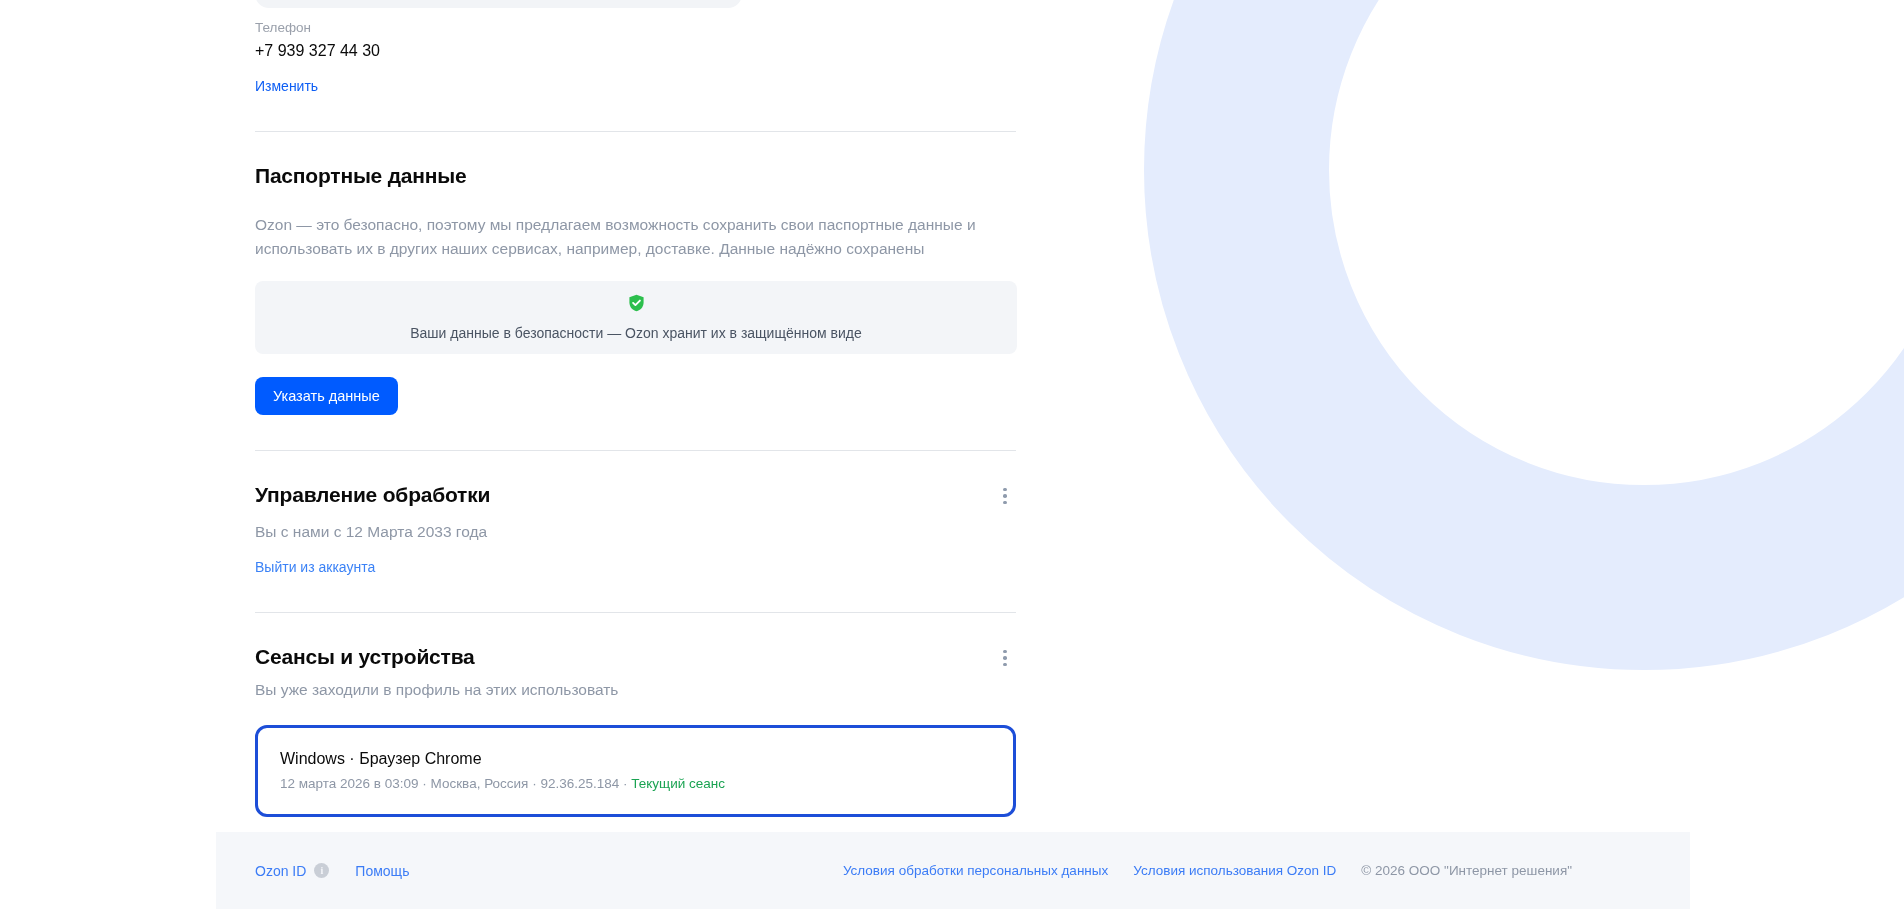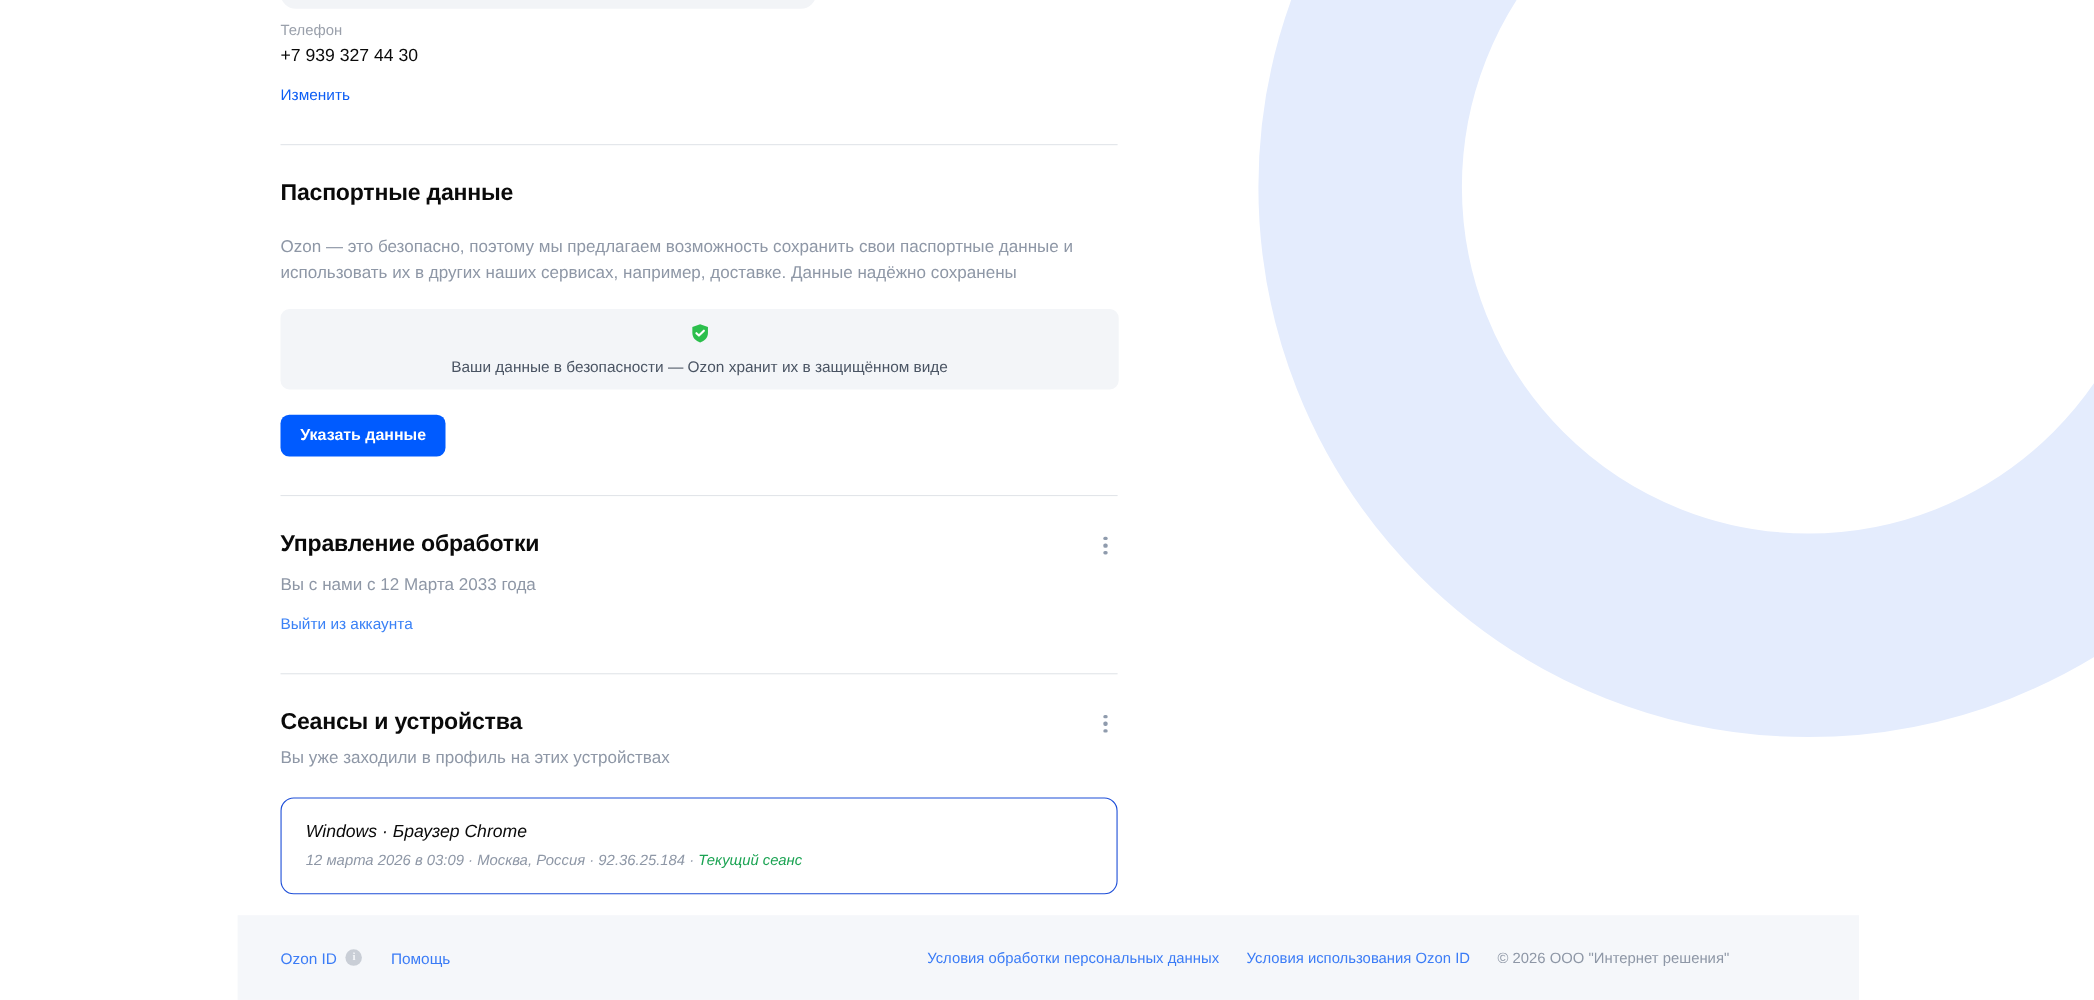--- a/index.html
+++ b/index.html
@@ -42,28 +42,28 @@
   .kebab i{width:3.5px;height:3.5px;border-radius:50%;background:#8f9bad;display:block;}
 
   .para{font-size:15.5px;color:#8e97a6;line-height:24px;margin-top:23px;width:762px;}
 
   .notice{margin-top:20px;width:762px;box-sizing:border-box;background:#f3f5f8;border-radius:8px;
           padding:13px 16px;display:flex;align-items:center;gap:10px;flex-direction:column;}
   .notice span{font-size:14px;color:#4a5463;}
   .shield{flex:0 0 auto;}
 
   .btn{margin-top:23px;display:inline-flex;align-items:center;justify-content:center;
-       background:#005bff;color:#fff;font-size:14.5px;font-weight:bold;
+       background:#005bff;color:#fff;font-size:14.5px;font-weight:normal;
        border:none;border-radius:8px;padding:0 18px;height:38px;cursor:pointer;}
 
   .subtle{font-size:15.5px;color:#8e97a6;line-height:22px;margin-top:12px;}
   .subtle.tight{margin-top:8px;}
 
-  .card{margin-top:24px;width:761px;box-sizing:border-box;border:1px solid #1d4ed8;
-        border-radius:12px;padding:20px 22px;font-style:italic;}
+  .card{margin-top:24px;width:761px;box-sizing:border-box;border:3px solid #1d4ed8;
+        border-radius:12px;padding:20px 22px;}
   .card-title{font-size:16px;color:#0a0a0a;line-height:22px;}
   .card-meta{font-size:13.5px;color:#8e97a6;line-height:20px;margin-top:4px;}
   .card-meta .current{color:#1aa352;}
 
   
   .footer{position:absolute;left:216px;top:832px;width:1474px;height:77px;
           background:#f5f7fa;z-index:3;display:flex;align-items:center;}
   .f-left{display:flex;align-items:center;gap:26px;margin-left:39px;}
   .f-item{font-size:14px;color:#3b7cf6;cursor:pointer;display:flex;align-items:center;gap:8px;}
   .info-i{width:15px;height:15px;border-radius:50%;background:#c9ced6;color:#f5f7fa;
@@ -129,21 +129,21 @@
 
     <div class="section">
       <div class="sec-head">
         <h2>Сеансы и устройства</h2>
         <div class="kebab">
             <i></i>
             <i></i>
             <i></i>
           </div>
       </div>
-      <div class="subtle tight">Вы уже заходили в профиль на этих устройствах</div>
+      <div class="subtle tight">Вы уже заходили в профиль на этих использовать</div>
 
       <div class="card">
         <div class="card-title">Windows · Браузер Chrome</div>
         <div class="card-meta">
           <span>12 марта 2026 в 03:09 · Москва, Россия · 92.36.25.184 · </span><span class="current">Текущий сеанс</span>
         </div>
       </div>
     </div>
 
   </div>

